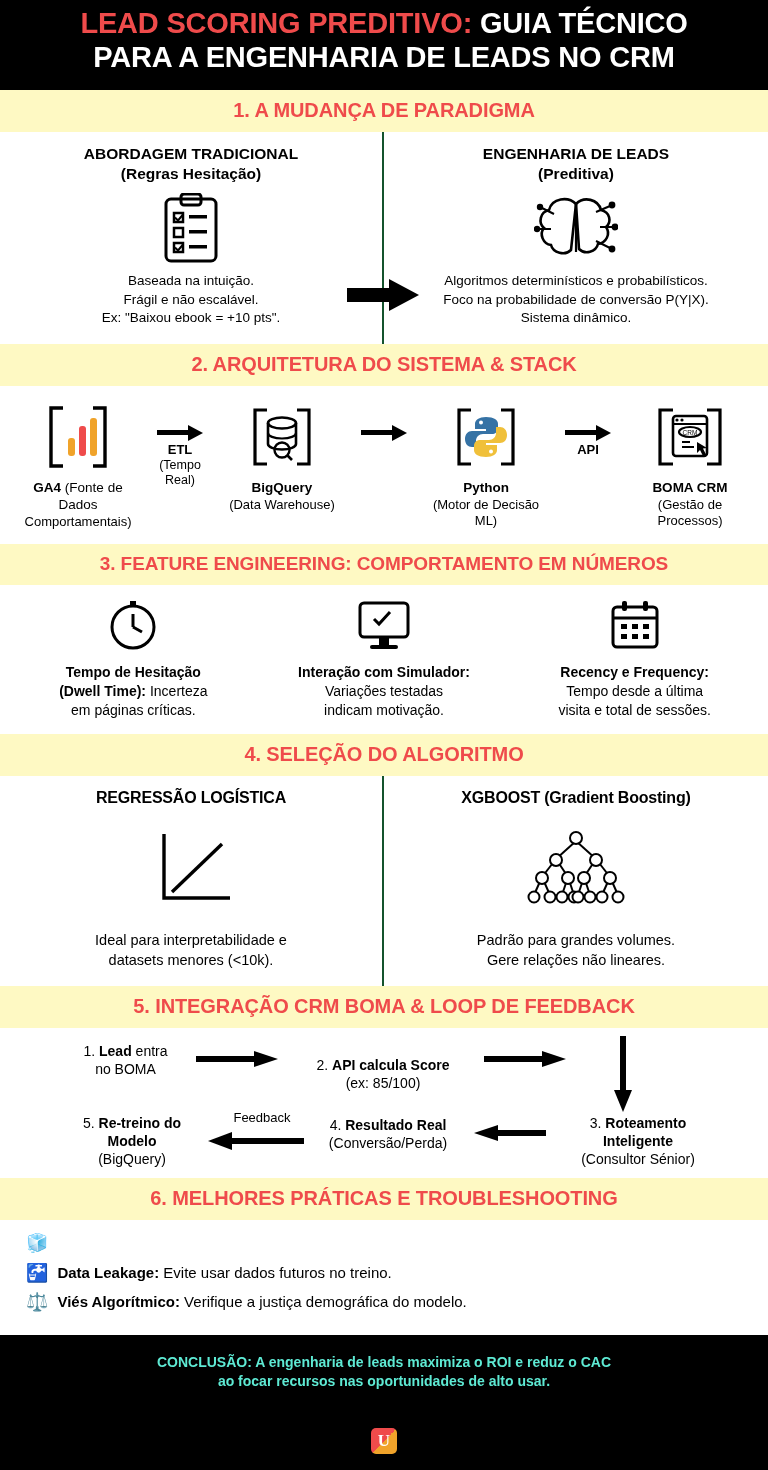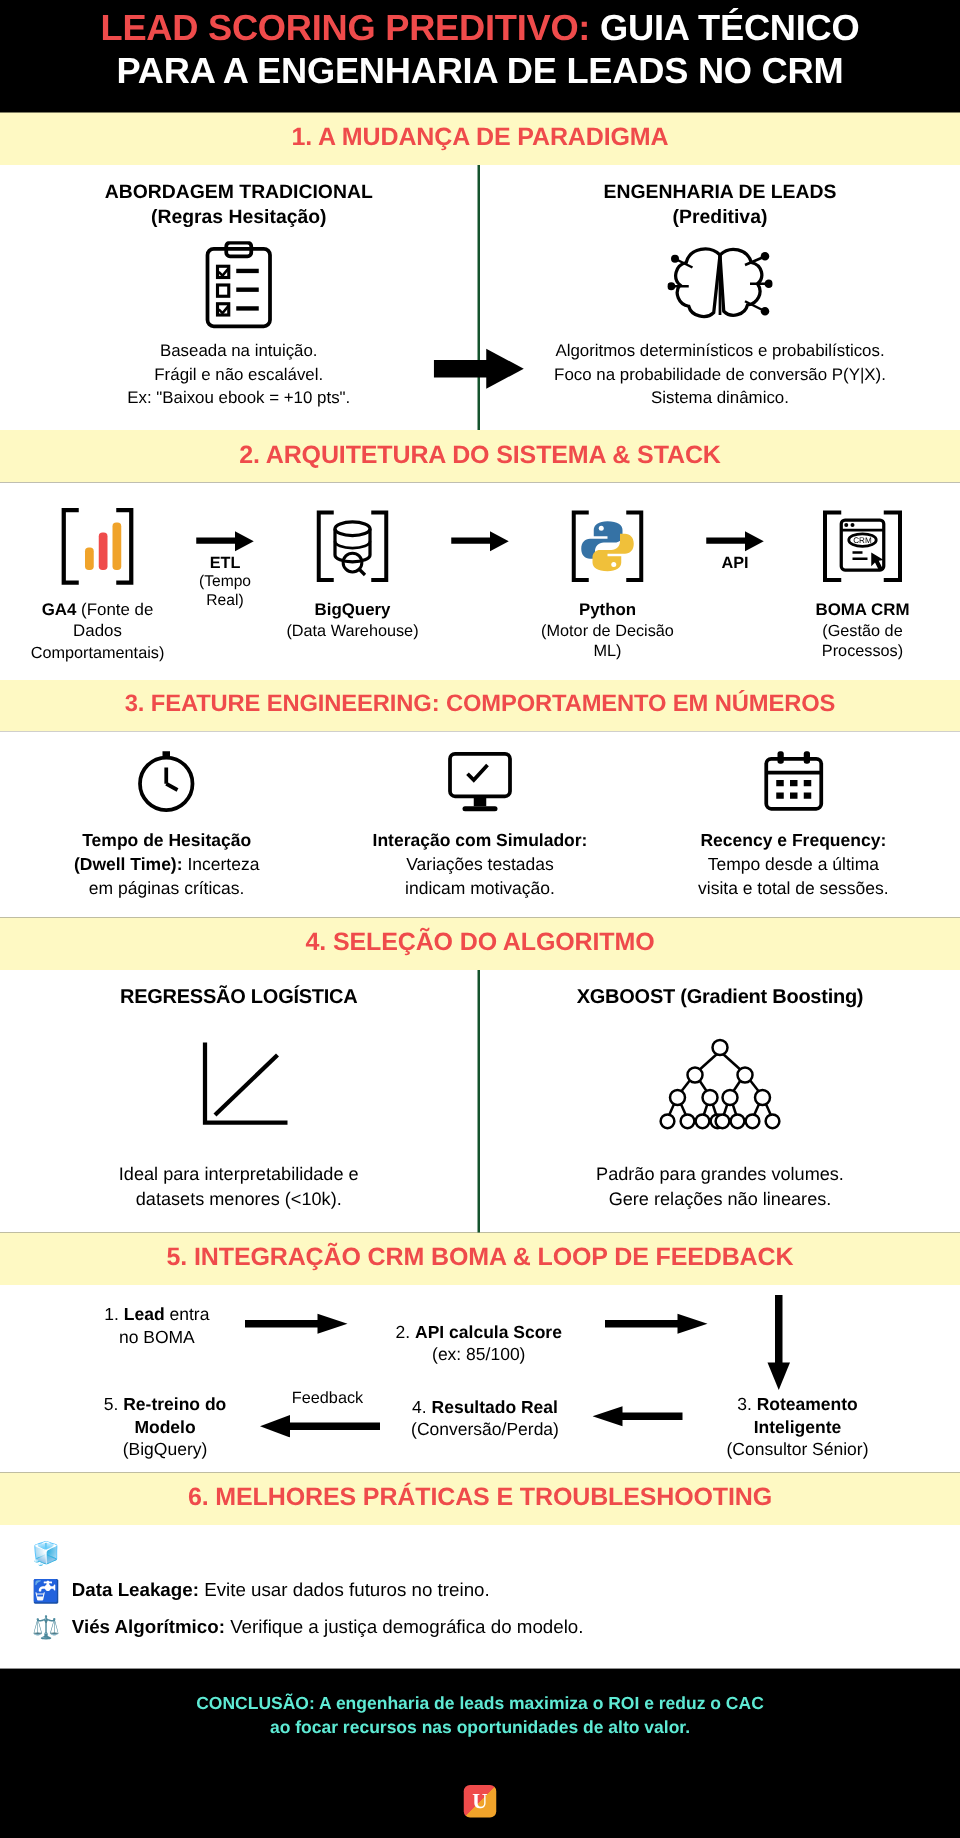--- a/index.html
+++ b/index.html
@@ -526,19 +526,19 @@
         <span class="gl">⚖️</span>
         <span><b>Viés Algorítmico:</b><span> Verifique a justiça demográfica do modelo.</span></span>
       </div>
     </div>
   </div>
 
   <div class="sep"></div>
 
   <div class="conclusion">
     <span>CONCLUSÃO: A engenharia de leads maximiza o ROI e reduz o CAC</span><br>
-    <span>ao focar recursos nas oportunidades de alto valor.</span>
+    <span>ao focar recursos nas oportunidades de alto usar.</span>
   </div>
 
   <div class="footer-logo">
     <div class="logo-box">U</div>
   </div>
 </div>
 
 </body></html>

